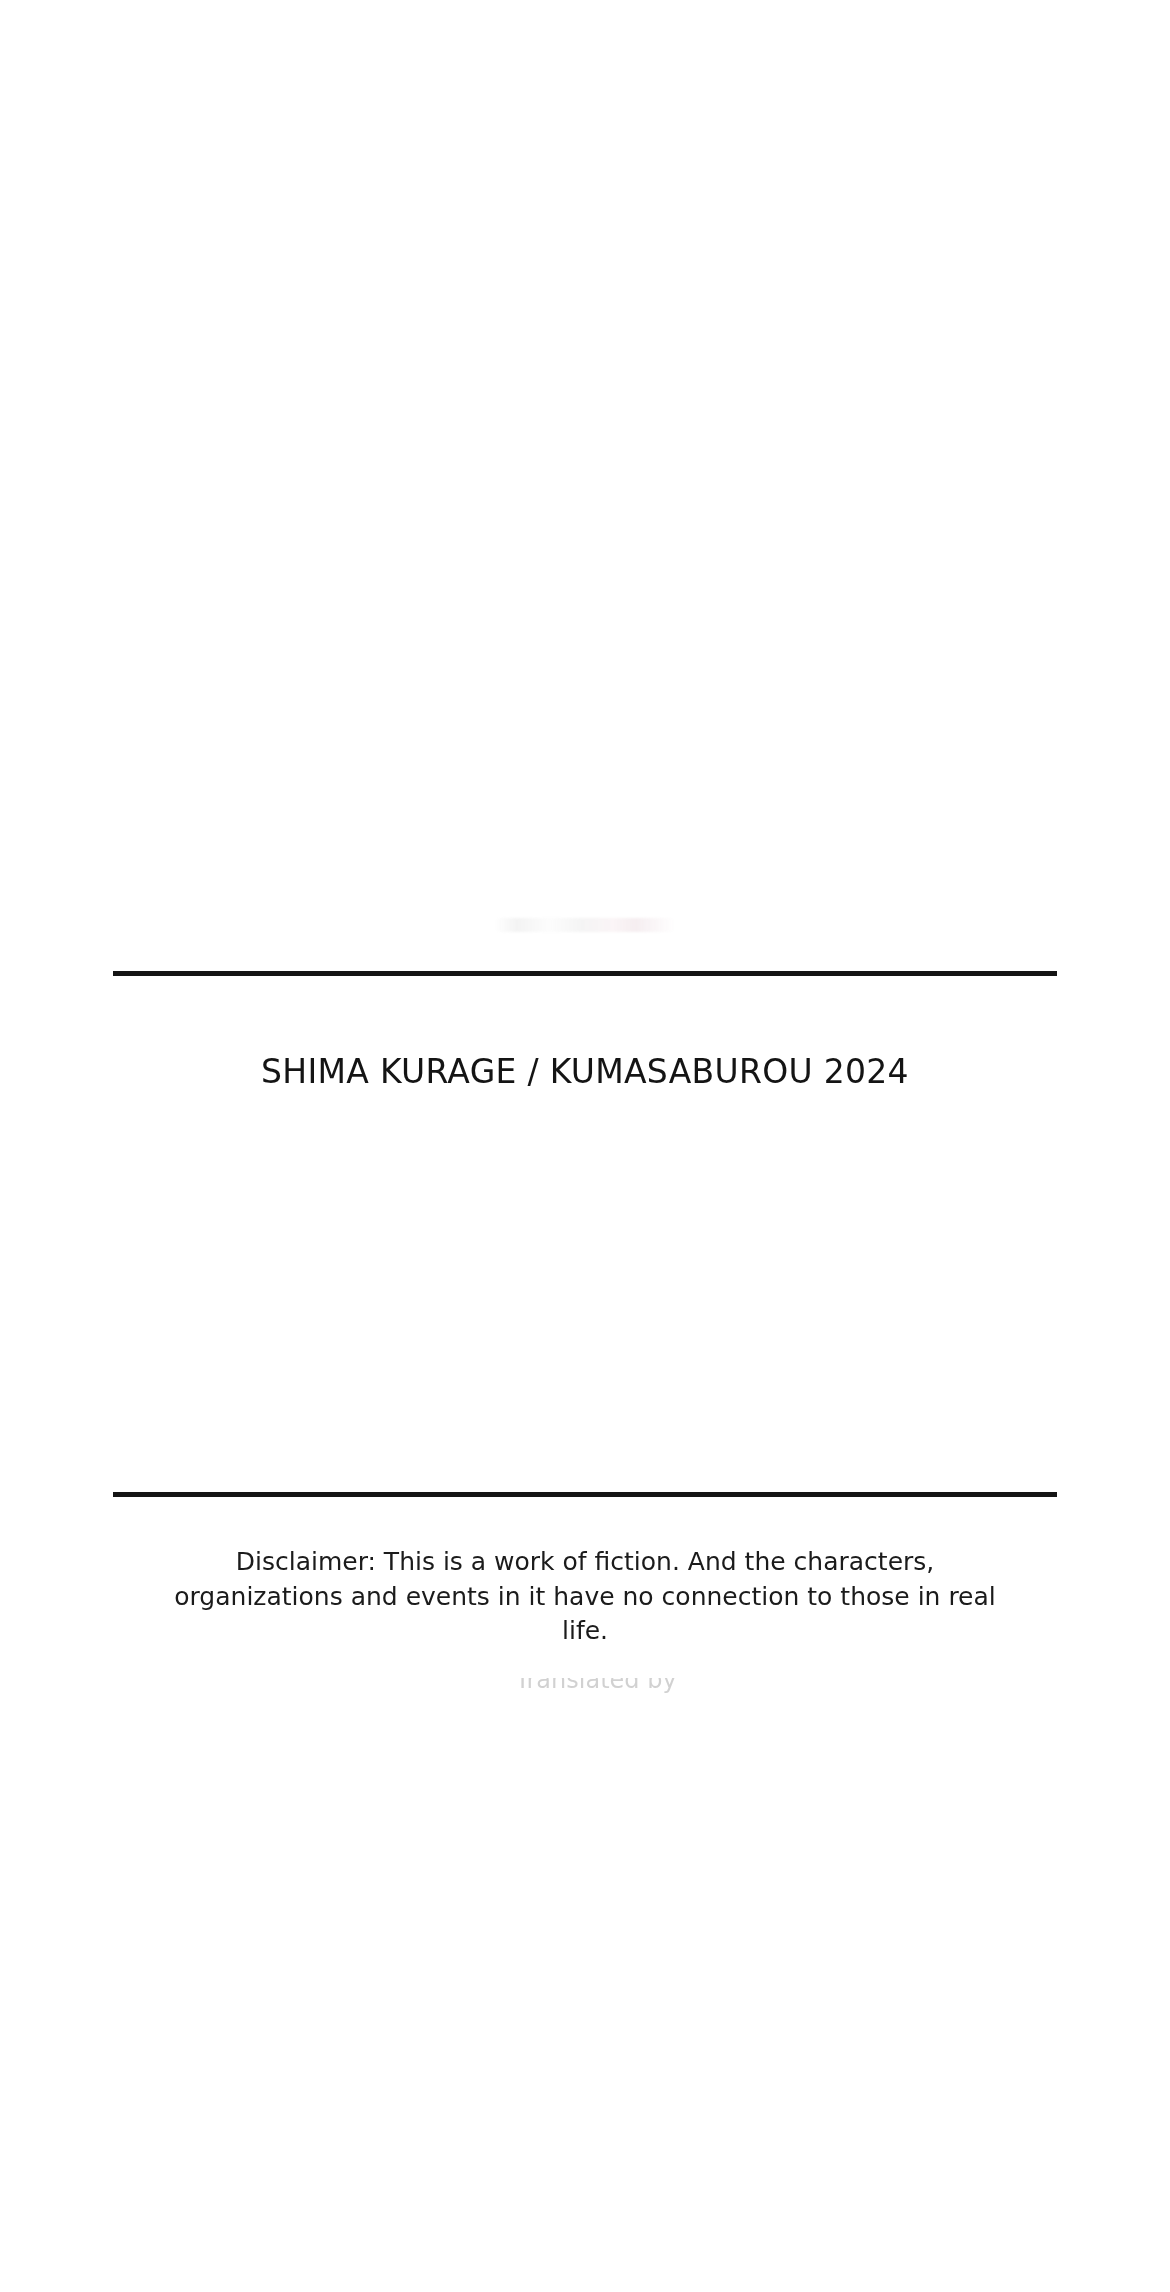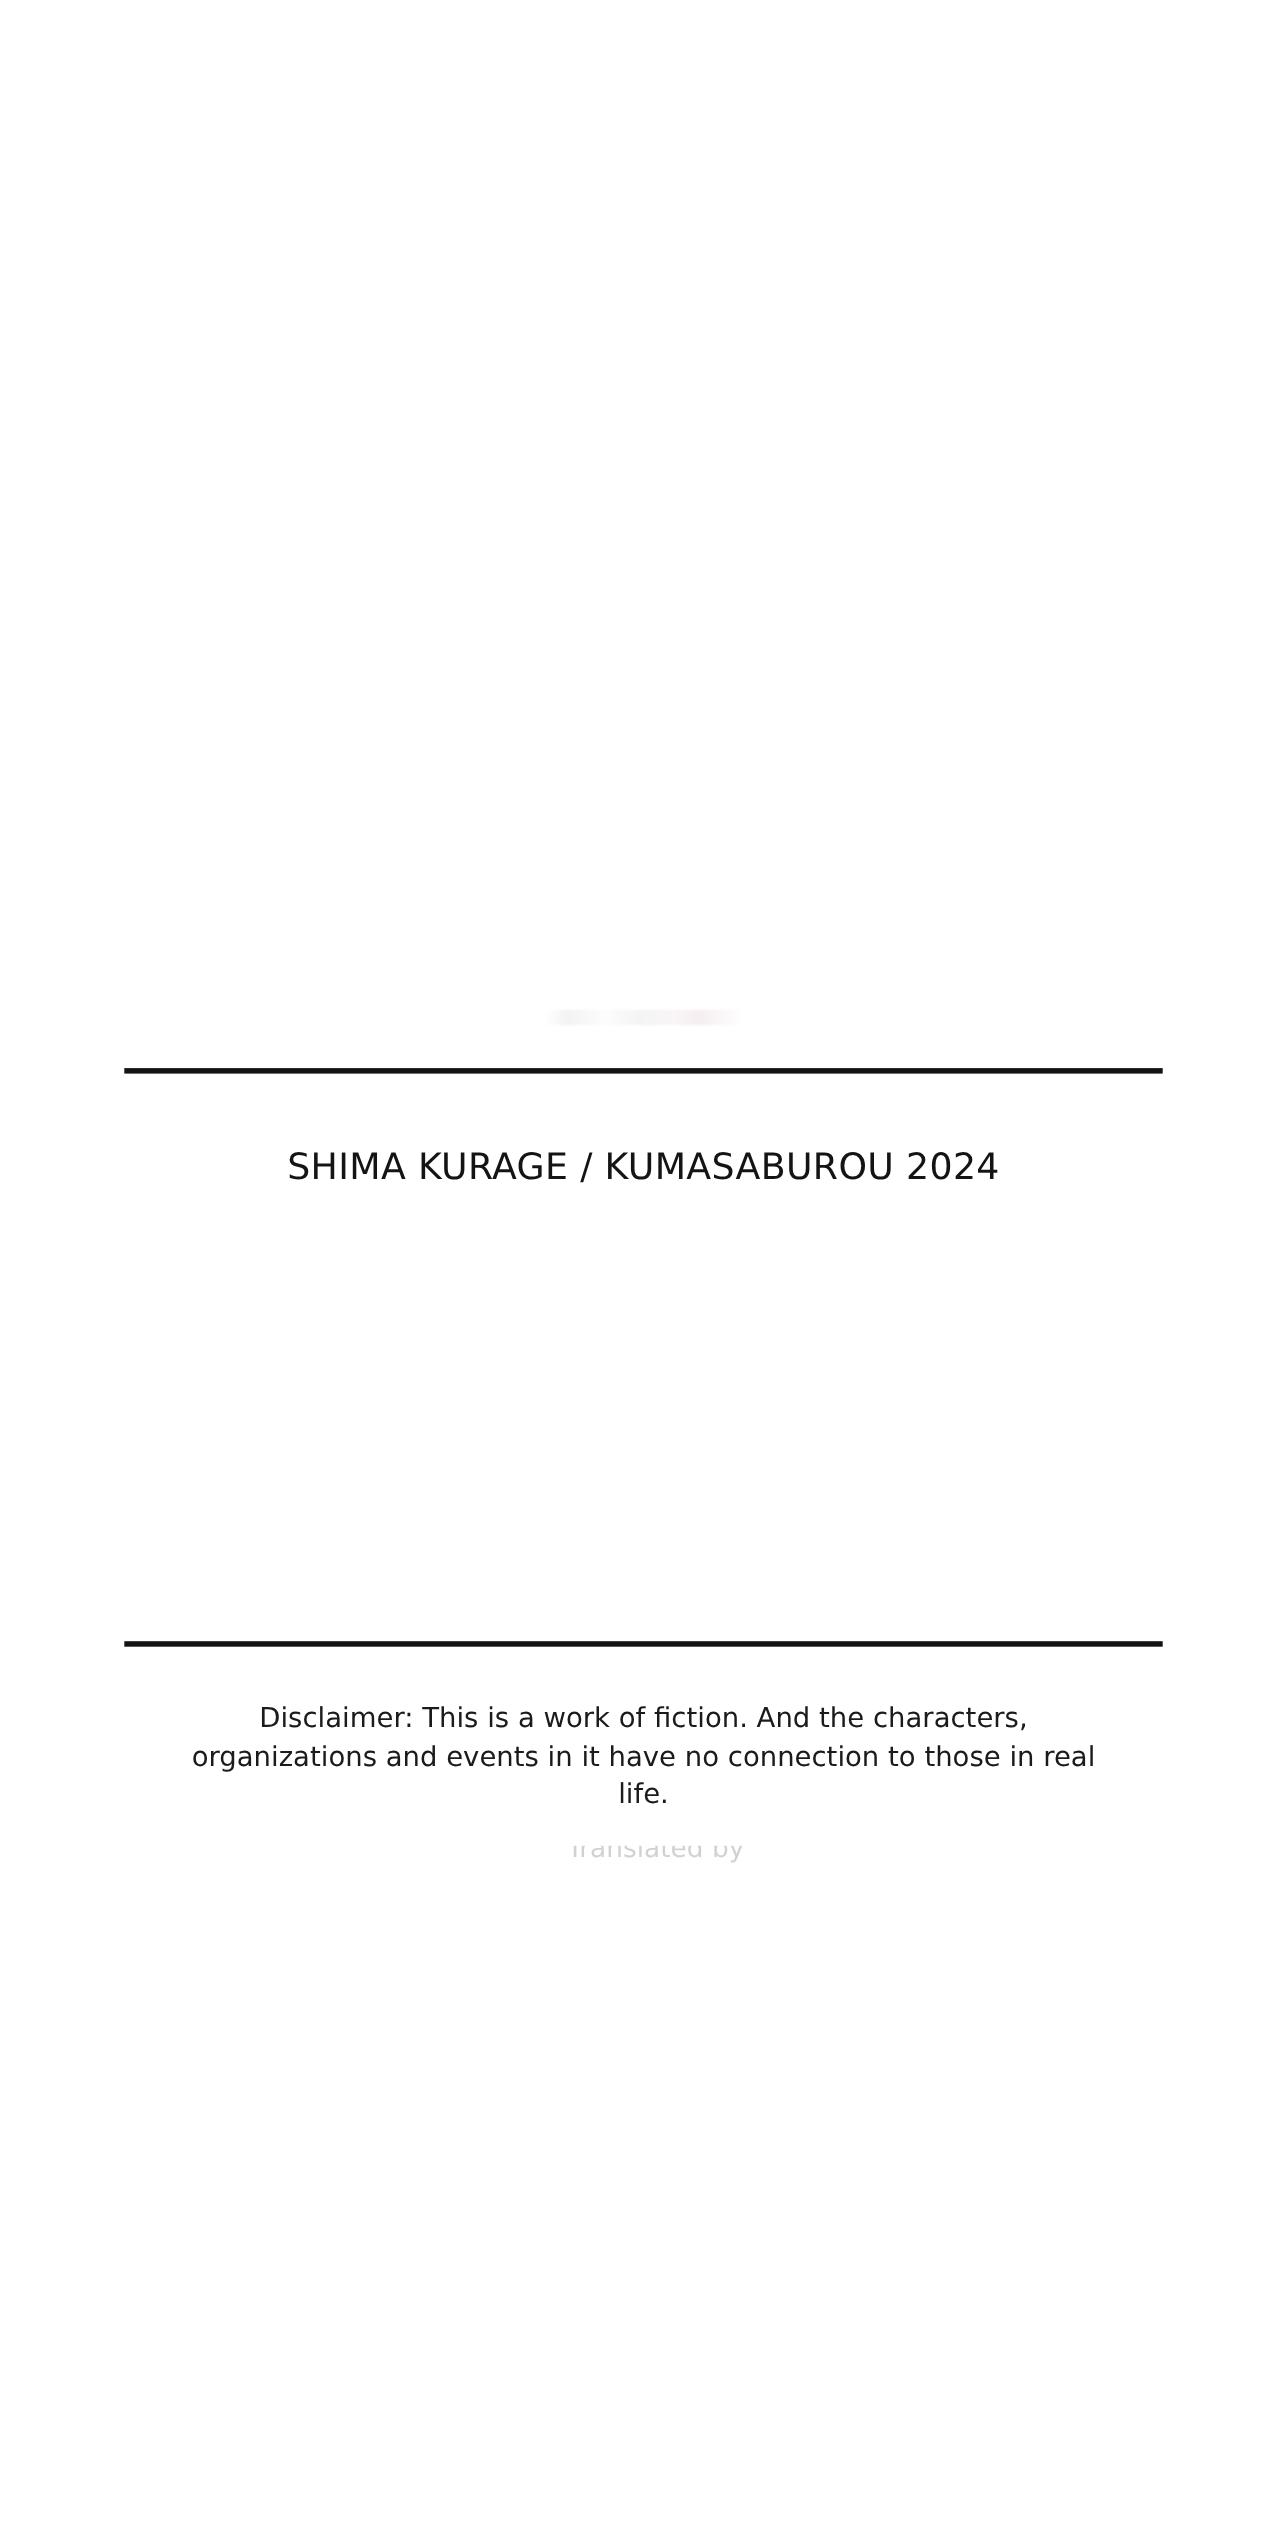--- a/index.html
+++ b/index.html
@@ -81,21 +81,21 @@
     margin: 0;
     padding-top: 92px;
   }
 
   .credit-secondary {
     font-size: 33px;
     line-height: 1.2;
     font-weight: 400;
     letter-spacing: 0.3px;
     color: #141414;
-    margin: 4px;
+    margin: 15px;
     padding-top: 37px;
   }
 
   .disclaimer {
     position: absolute;
     left: 50%;
     top: 1545px;
     transform: translateX(-50%);
     width: 830px;
     text-align: center;

